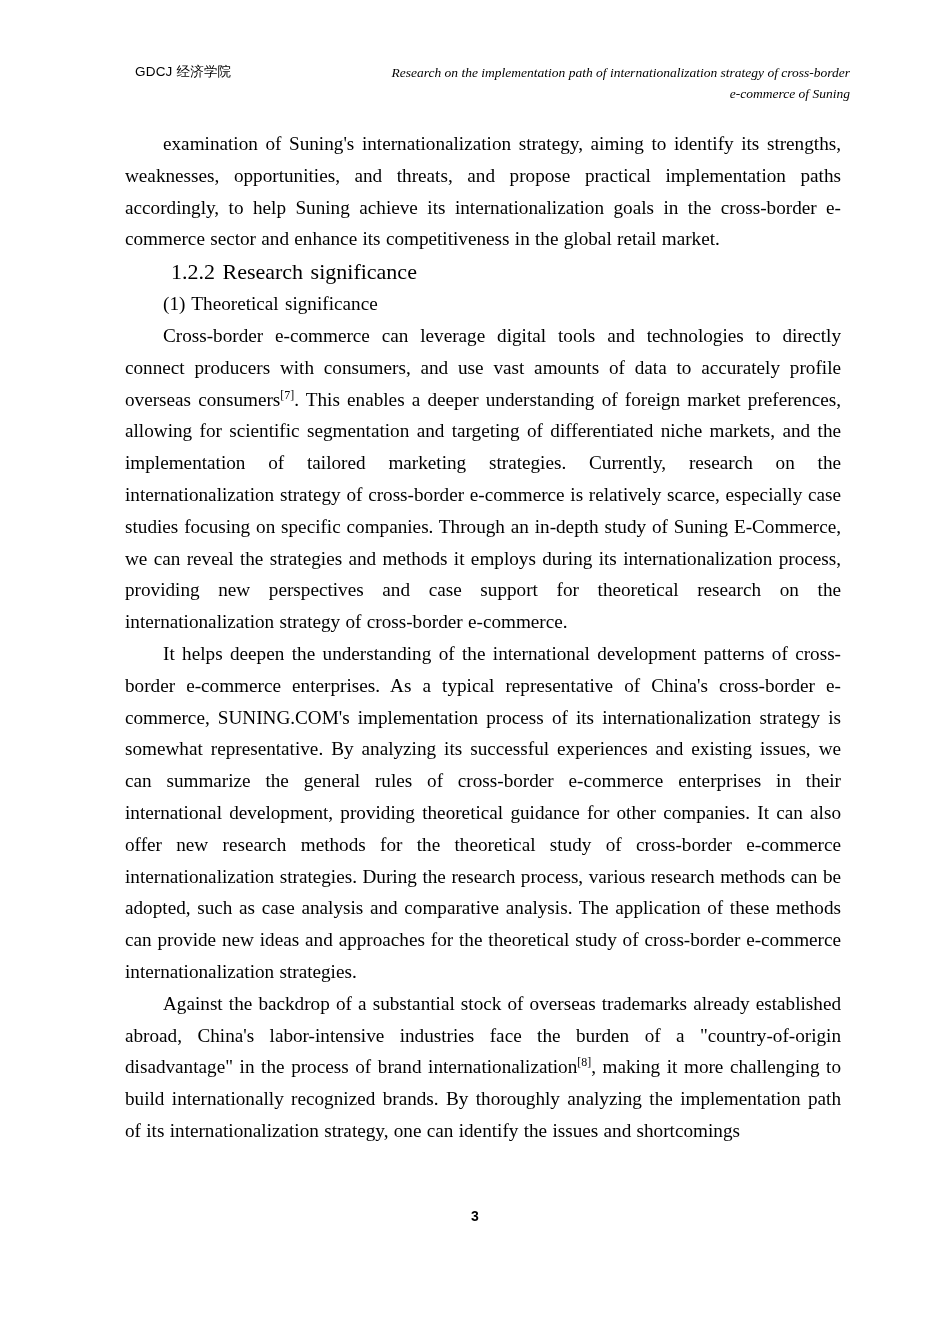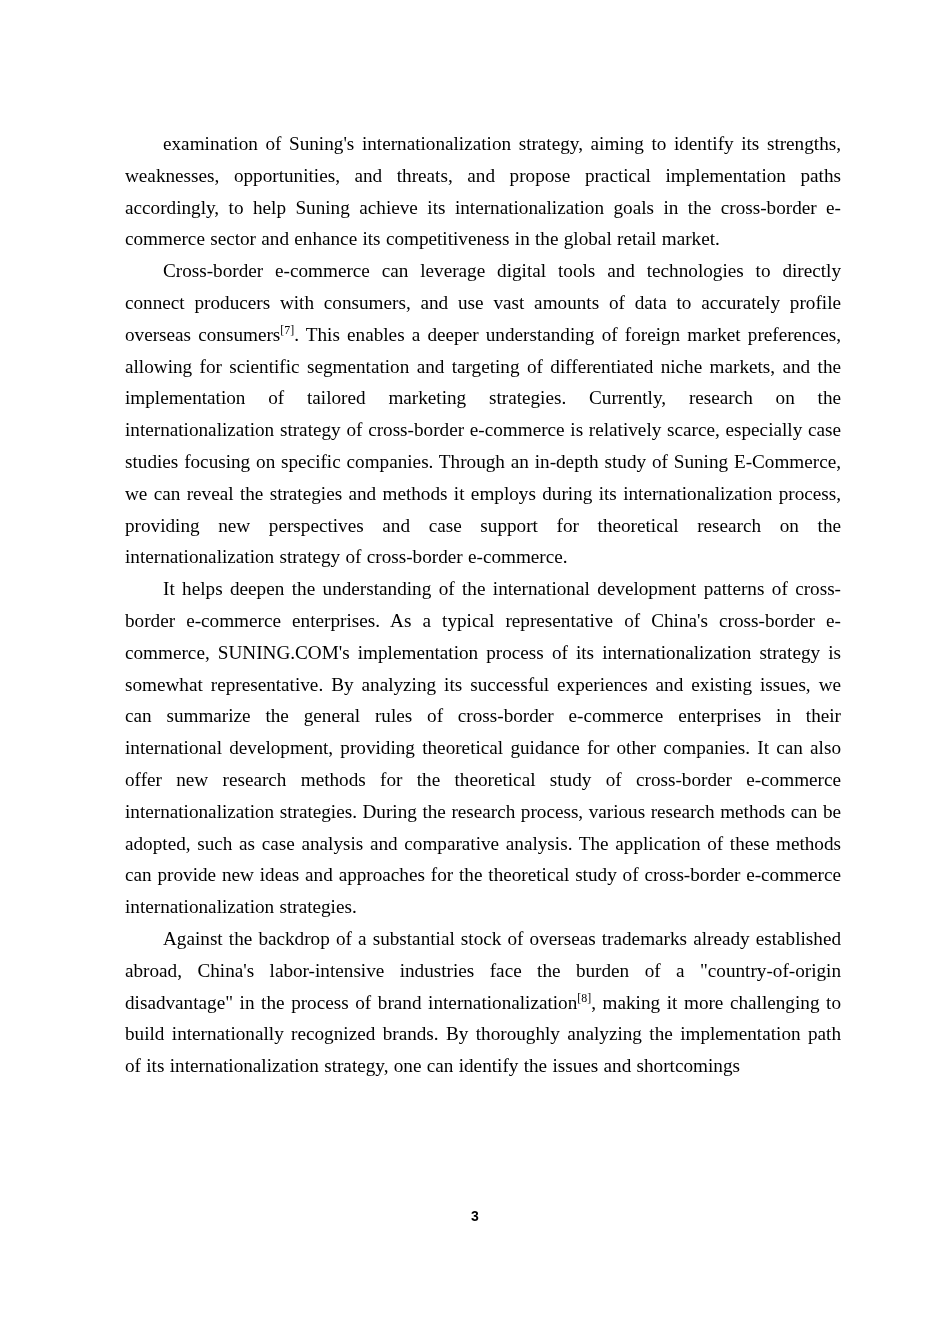--- a/index.html
+++ b/index.html
@@ -99,26 +99,32 @@
     font-family: "Liberation Sans", "DejaVu Sans", sans-serif;
     font-size: 14px;
     font-weight: bold;
   }
 </style>
 </head>
 <body>
 
 <div class="page">
 
+  <div class="page-header">
+    <div class="header-left">GDCJ 经济学院</div>
+    <div class="header-right">Research on the implementation path of internationalization strategy of cross-border e-commerce of Suning</div>
+  </div>
 
   <div class="content">
 
     <p class="para">examination of Suning's internationalization strategy, aiming to identify its strengths, weaknesses, opportunities, and threats, and propose practical implementation paths accordingly, to help Suning achieve its internationalization goals in the cross-border e-commerce sector and enhance its competitiveness in the global retail market.</p>
 
+    <h2 class="heading-2">1.2.2  Research  significance</h2>
 
+    <p class="subheading">(1)  Theoretical  significance</p>
 
     <p class="para"><span>Cross-border e-commerce can leverage digital tools and technologies to directly connect producers with consumers, and use vast amounts of data to accurately profile overseas consumers</span><sup class="cite">[7]</sup><span>. This enables a deeper understanding of foreign market preferences, allowing for scientific segmentation and targeting of differentiated niche markets, and the implementation of tailored marketing strategies. Currently, research on the internationalization strategy of cross-border e-commerce is relatively scarce, especially case studies focusing on specific companies. Through an in-depth study of Suning E-Commerce, we can reveal the strategies and methods it employs during its internationalization process, providing new perspectives and case support for theoretical research on the internationalization strategy of cross-border e-commerce.</span></p>
 
     <p class="para">It helps deepen the understanding of the international development patterns of cross-border e-commerce enterprises. As a typical representative of China's cross-border e-commerce, SUNING.COM's implementation process of its internationalization strategy is somewhat representative. By analyzing its successful experiences and existing issues, we can summarize the general rules of cross-border e-commerce enterprises in their international development, providing theoretical guidance for other companies. It can also offer new research methods for the theoretical study of cross-border e-commerce internationalization strategies. During the research process, various research methods can be adopted, such as case analysis and comparative analysis. The application of these methods can provide new ideas and approaches for the theoretical study of cross-border e-commerce internationalization strategies.</p>
 
 
     <p class="para"><span>Against the backdrop of a substantial stock of overseas trademarks already established abroad, China's labor-intensive industries face the burden of a "country-of-origin disadvantage"  in the process of brand internationalization</span><sup class="cite">[8]</sup><span>, making it more challenging to build internationally recognized brands. By thoroughly analyzing the implementation path of its internationalization strategy, one can identify the issues and shortcomings</span></p>
 
   </div>
 

